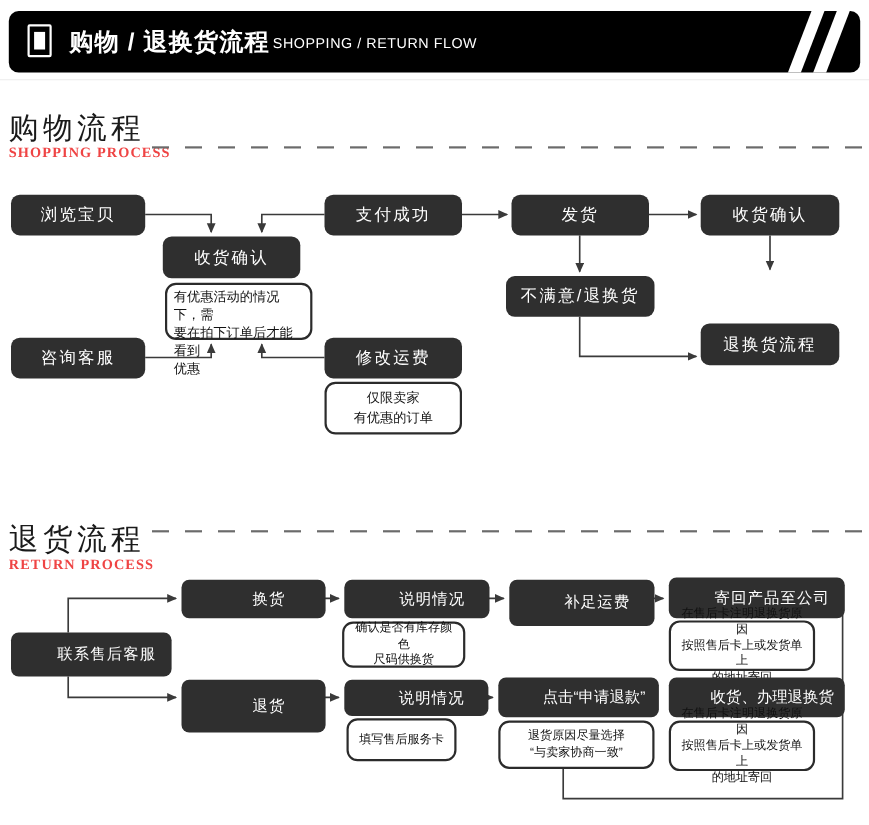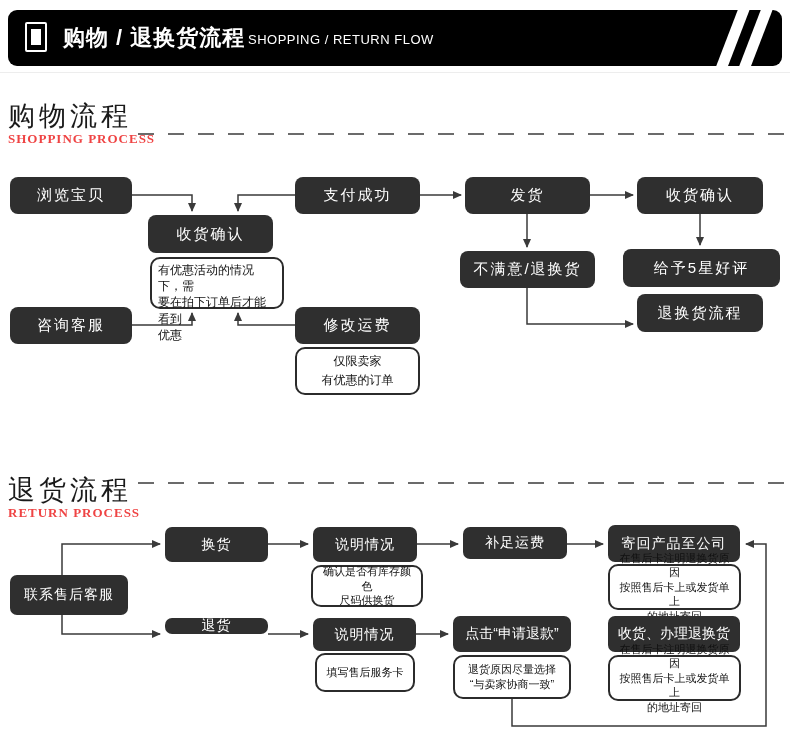--- a/index.html
+++ b/index.html
@@ -25,21 +25,21 @@
   .sec-title{position:absolute;left:8px;color:#1a1a1a;}
   .sec-title .cn{font-size:27px;letter-spacing:4px;line-height:1.05;font-weight:500;margin:0;}
   .sec-title .en{font-family:"Liberation Serif","DejaVu Serif",serif;font-size:13px;font-weight:bold;
                  letter-spacing:1px;color:#ef4444;display:block;margin-top:1px;}
   .dash{position:absolute;height:2px;
         background:repeating-linear-gradient(90deg,#6b6b6b 0 16px,transparent 16px 30px);}
 
   
   .node{position:absolute;background:#2f2f2f;border-radius:8px;color:#fff;display:flex;
         align-items:center;justify-content:center;font-size:15px;letter-spacing:2px;}
-  .node.sm{font-size:14px;letter-spacing:1px;border-radius:7px;}
+  .node.sm{font-size:14px;letter-spacing:1px;border-radius:7px;padding-left:28px;}
   .note{position:absolute;background:#fff;border:2px solid #2b2b2b;border-radius:10px;color:#111;
         white-space:pre-line;box-sizing:border-box;padding:3px 6px;}
   .note.left{font-size:12px;line-height:1.35;text-align:left;}
   .note.ctr{display:flex;align-items:center;justify-content:center;text-align:center;}
   .f1{font-size:12px;line-height:1.6;}
   .f2{font-size:11px;line-height:1.32;}
 
   .wires{position:absolute;left:0;top:0;pointer-events:none;}
 </style>
 </head>
@@ -100,41 +100,40 @@
 
   <div class="node" style="left:10px;top:177px;width:122px;height:37px;">浏览宝贝</div>
   <div class="node" style="left:295px;top:177px;width:125px;height:37px;">支付成功</div>
   <div class="node" style="left:465px;top:177px;width:125px;height:37px;">发货</div>
   <div class="node" style="left:637px;top:177px;width:126px;height:37px;">收货确认</div>
   <div class="node" style="left:148px;top:215px;width:125px;height:38px;">收货确认</div>
   <div class="note left f1" style="left:150px;top:257px;width:134px;height:52px;">有优惠活动的情况下，需
 要在拍下订单后才能看到
 优惠</div>
   <div class="node" style="left:460px;top:251px;width:135px;height:37px;">不满意/退换货</div>
-  <div class="node" style="left:623px;top:249px;width:157px;height:38px;">给予5星好评</div>
   <div class="node" style="left:10px;top:307px;width:122px;height:37px;">咨询客服</div>
   <div class="node" style="left:295px;top:307px;width:125px;height:37px;">修改运费</div>
   <div class="node" style="left:637px;top:294px;width:126px;height:38px;">退换货流程</div>
   <div class="note ctr f1" style="left:295px;top:347px;width:125px;height:48px;">仅限卖家
 有优惠的订单</div>
 
   <div class="node sm" style="left:10px;top:575px;width:118px;height:40px;">联系售后客服</div>
   <div class="node sm" style="left:165px;top:527px;width:103px;height:35px;">换货</div>
   <div class="node sm" style="left:313px;top:527px;width:104px;height:35px;">说明情况</div>
   <div class="note ctr f2" style="left:311px;top:565px;width:112px;height:42px;">确认是否有库存颜色
 尺码供换货</div>
-  <div class="node sm" style="left:463px;top:527px;width:104px;height:32px;">补足运费</div>
+  <div class="node sm" style="left:463px;top:527px;width:104px;height:42px;">补足运费</div>
   <div class="node sm" style="left:608px;top:525px;width:132px;height:37px;">寄回产品至公司</div>
   <div class="note ctr f2" style="left:608px;top:564px;width:133px;height:46px;">在售后卡注明退换货原因
 按照售后卡上或发货单上
 的地址寄回</div>
-  <div class="node sm" style="left:165px;top:618px;width:103px;height:16px;">退货</div>
+  <div class="node sm" style="left:165px;top:618px;width:103px;height:48px;">退货</div>
   <div class="node sm" style="left:313px;top:618px;width:103px;height:33px;">说明情况</div>
   <div class="note ctr f2" style="left:315px;top:653px;width:100px;height:39px;">填写售后服务卡</div>
   <div class="node sm" style="left:453px;top:616px;width:118px;height:36px;letter-spacing:0;">点击“申请退款”</div>
-  <div class="note ctr f2" style="left:453px;top:655px;width:118px;height:44px;">退货原因尽量选择
+  <div class="note ctr f2" style="left:453px;top:655px;width:142px;height:44px;">退货原因尽量选择
 “与卖家协商一致”</div>
   <div class="node sm" style="left:608px;top:616px;width:132px;height:36px;letter-spacing:0;">收货、办理退换货</div>
   <div class="note ctr f2" style="left:608px;top:655px;width:133px;height:46px;">在售后卡注明退换货原因
 按照售后卡上或发货单上
 的地址寄回</div>
 
 </div>
 
 </body></html>

